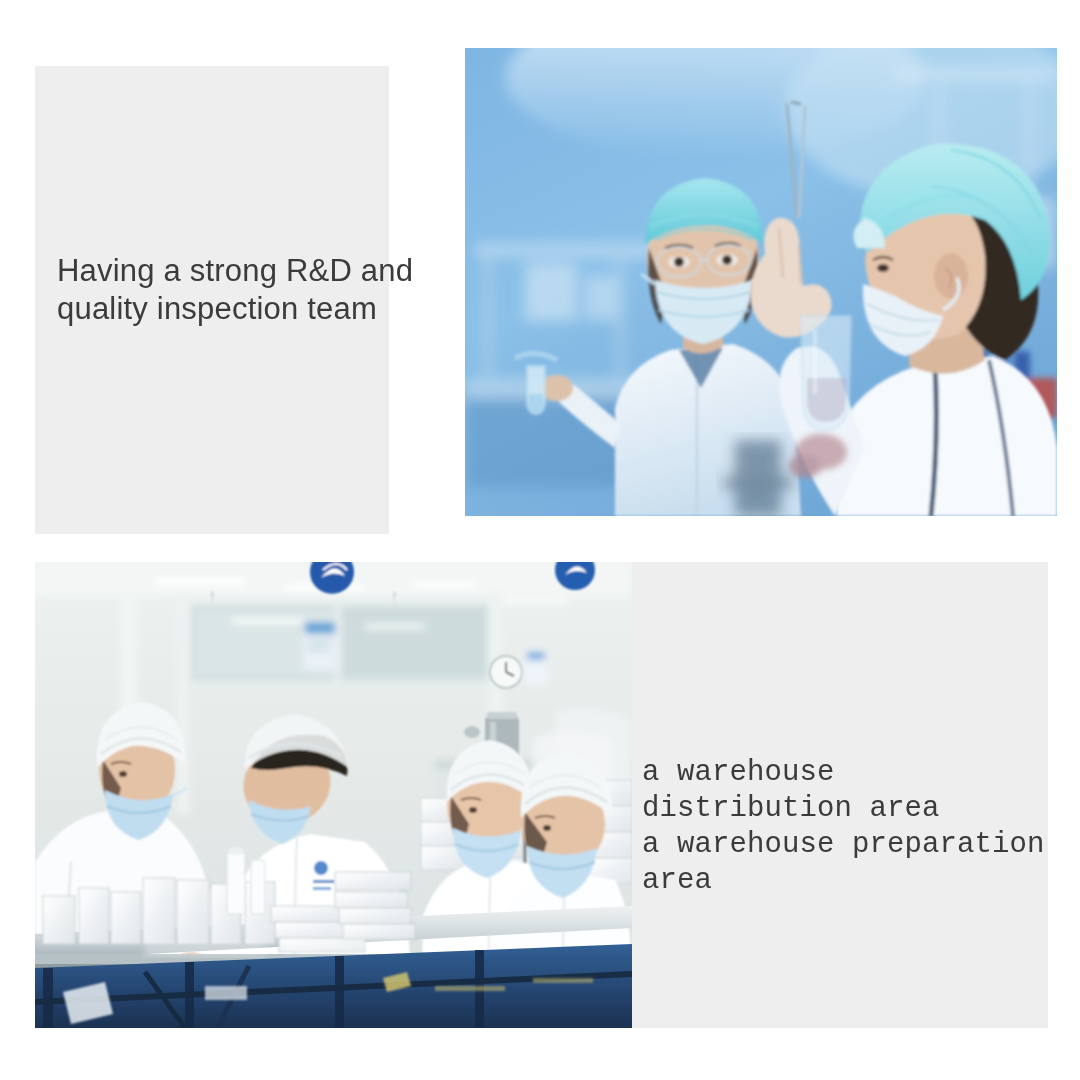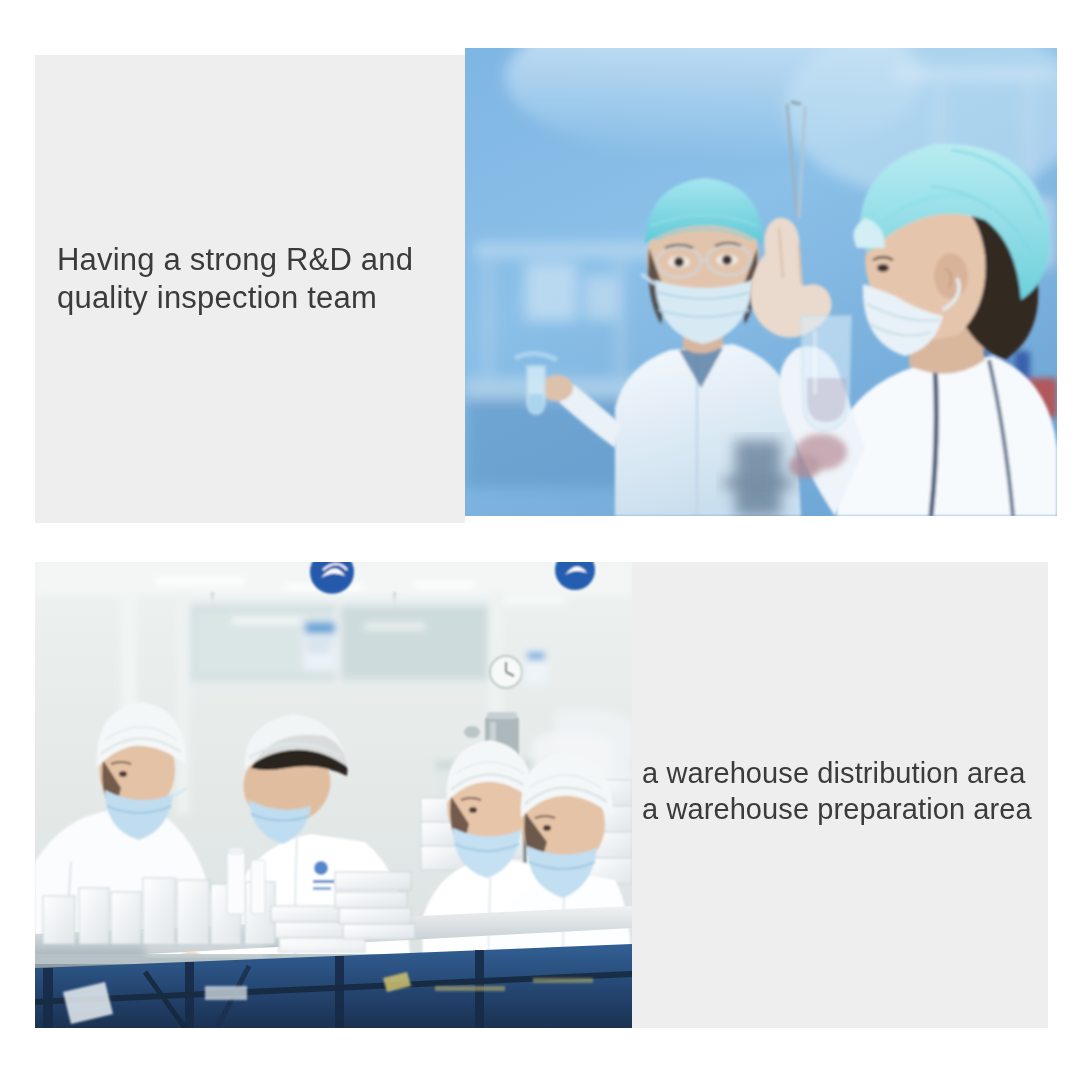--- a/index.html
+++ b/index.html
@@ -25,22 +25,22 @@
   .section-top {
     position: absolute;
     left: 35px;
     top: 48px;
     width: 1022px;
     height: 468px;
   }
   .top-caption-panel {
     position: absolute;
     left: 0;
-    top: 7px;
-    width: 430px;
+    top: 18px;
+    width: 354px;
     height: 468px;
     background: #eeeeee;
   }
   .top-caption {
     position: absolute;
     left: 22px;
     top: 186px;
     width: 400px;
     color: #3b3b3b;
     font-size: 31px;
@@ -60,20 +60,21 @@
     background: #8cc0e8;
   }
 
   
   .section-bottom {
     position: absolute;
     left: 35px;
     top: 562px;
     width: 1013px;
     height: 466px;
+    font-family: Liberation Mono, monospace;
   }
   .bottom-photo {
     position: absolute;
     left: 0;
     top: 0;
     width: 597px;
     height: 466px;
     overflow: hidden;
     background: #dfe3e2;
   }

